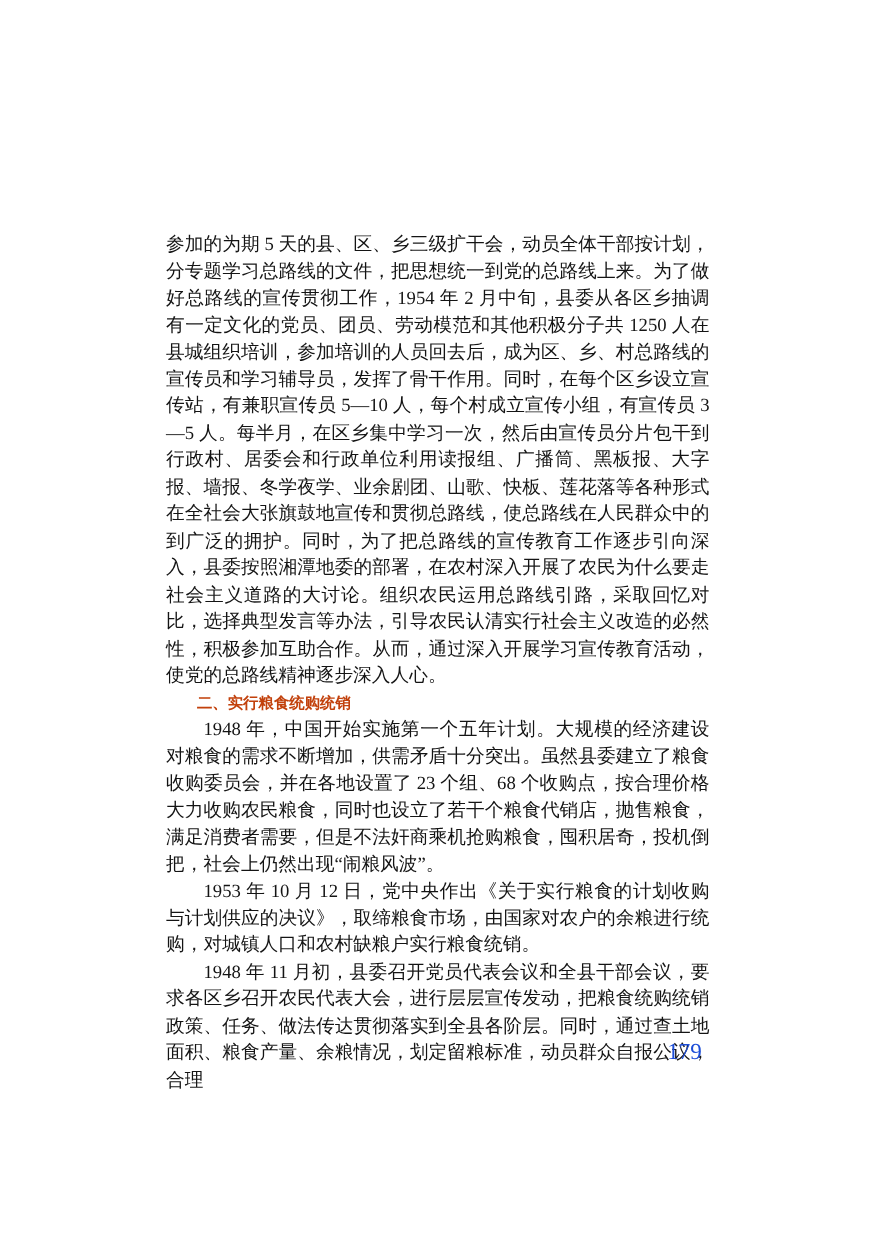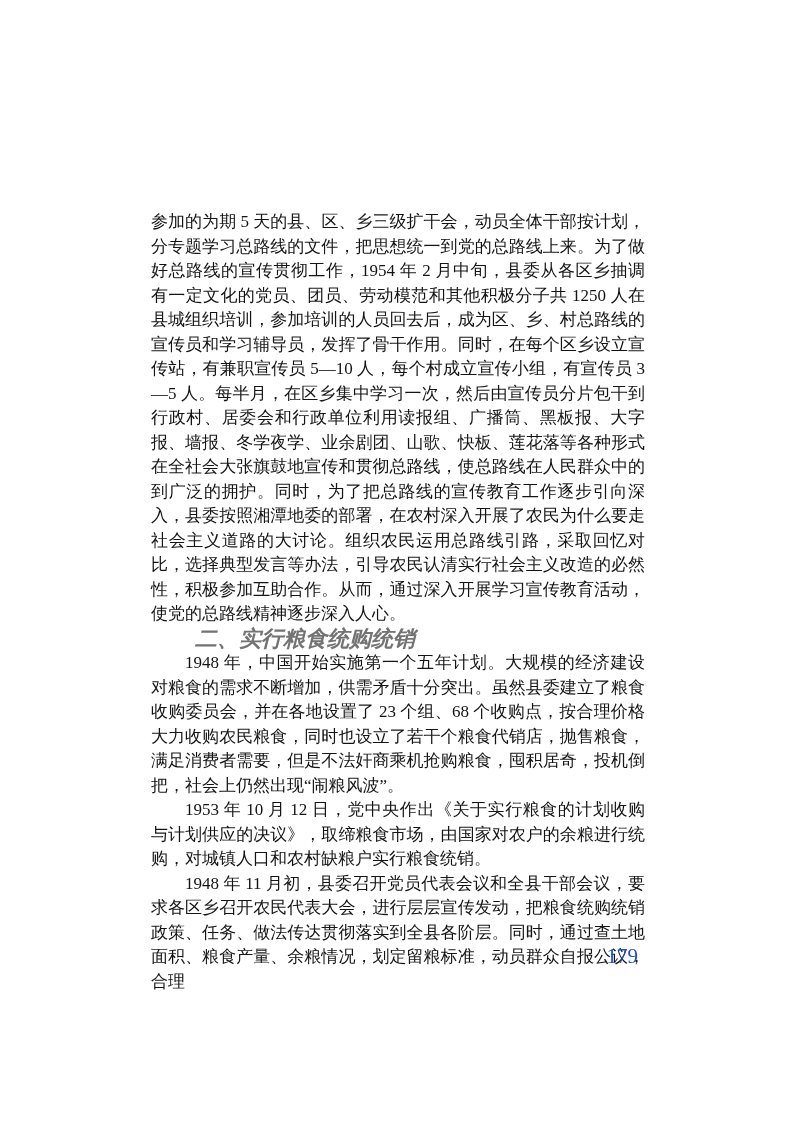--- a/index.html
+++ b/index.html
@@ -42,25 +42,24 @@
     margin: 0;
     text-indent: 2em;
   }
   .para.no-indent {
     text-indent: 0;
   }
   .section-heading {
     margin: 0;
     font-family: "Liberation Sans", "DejaVu Sans", sans-serif;
     font-weight: bold;
-    font-size: 22px;
+    font-size: 14px;
     line-height: 24.5px;
     text-indent: 2em;
-    color: #737373;
-    font-style: italic;
+    color: #c2410c;
   }
   .page-number {
     position: absolute;
     top: 944px;
     right: 155px;
     font-size: 21px;
     color: #1d4ed8;
     margin-left: 22px;
   }
 </style>

